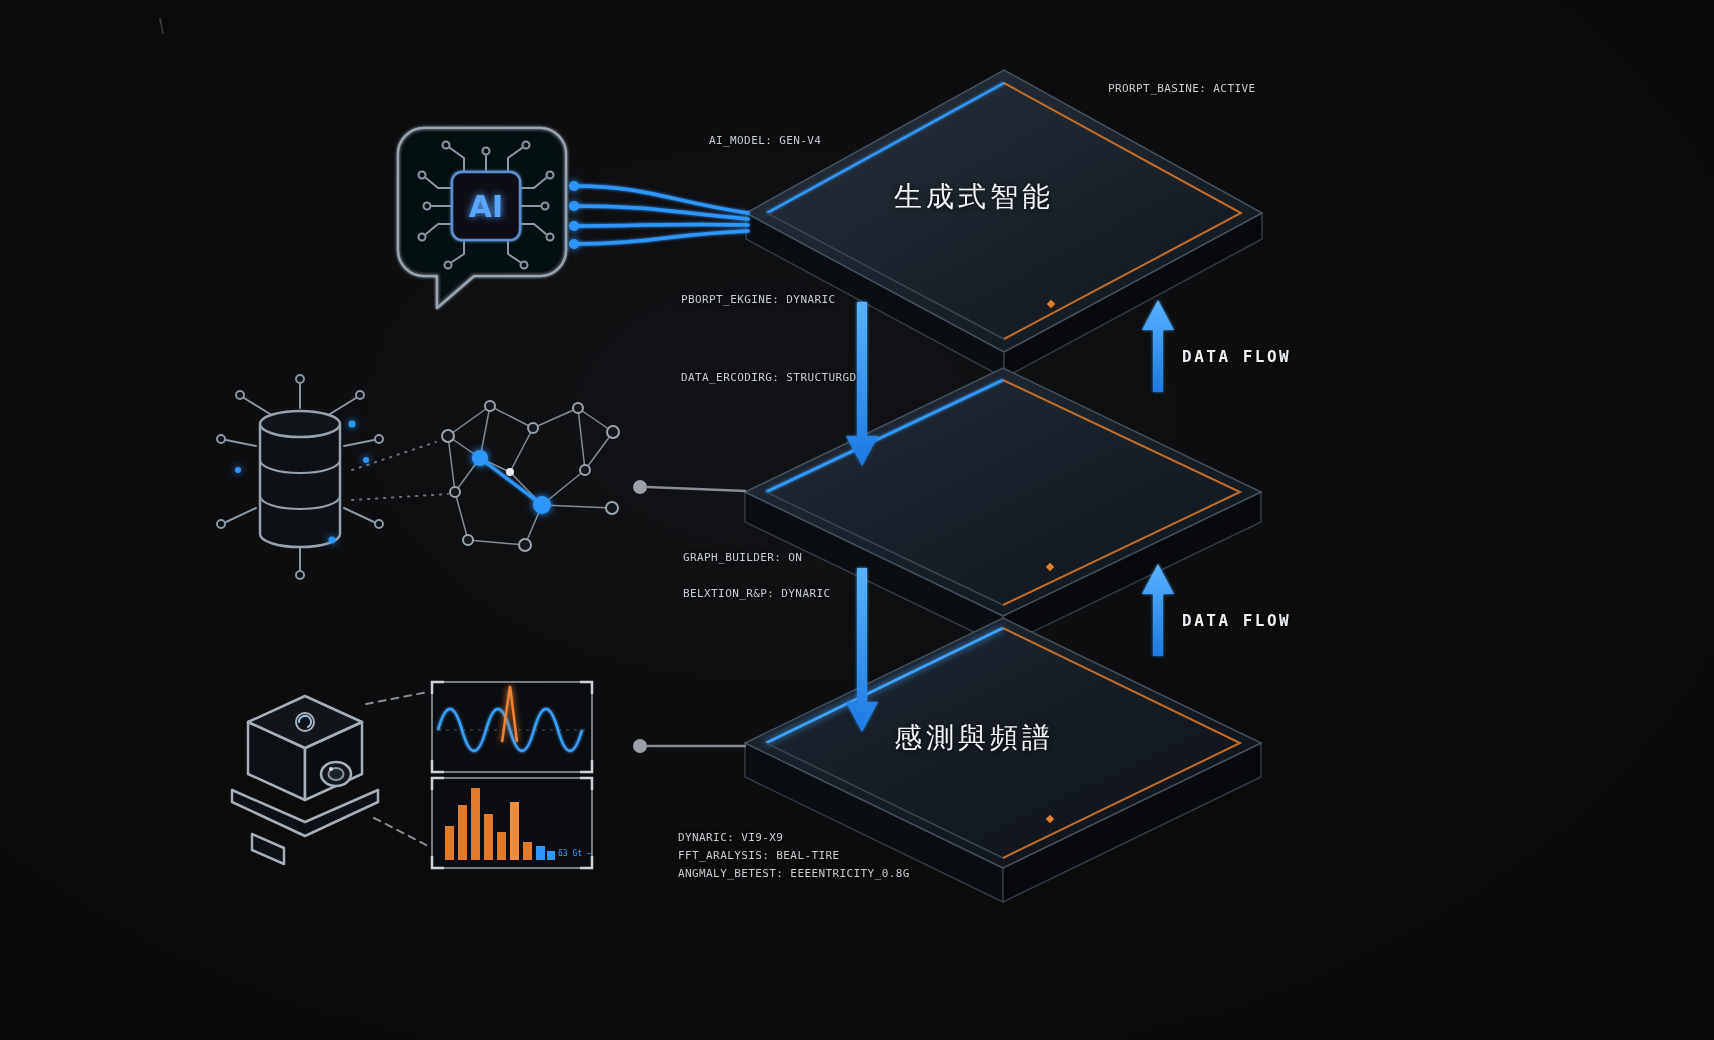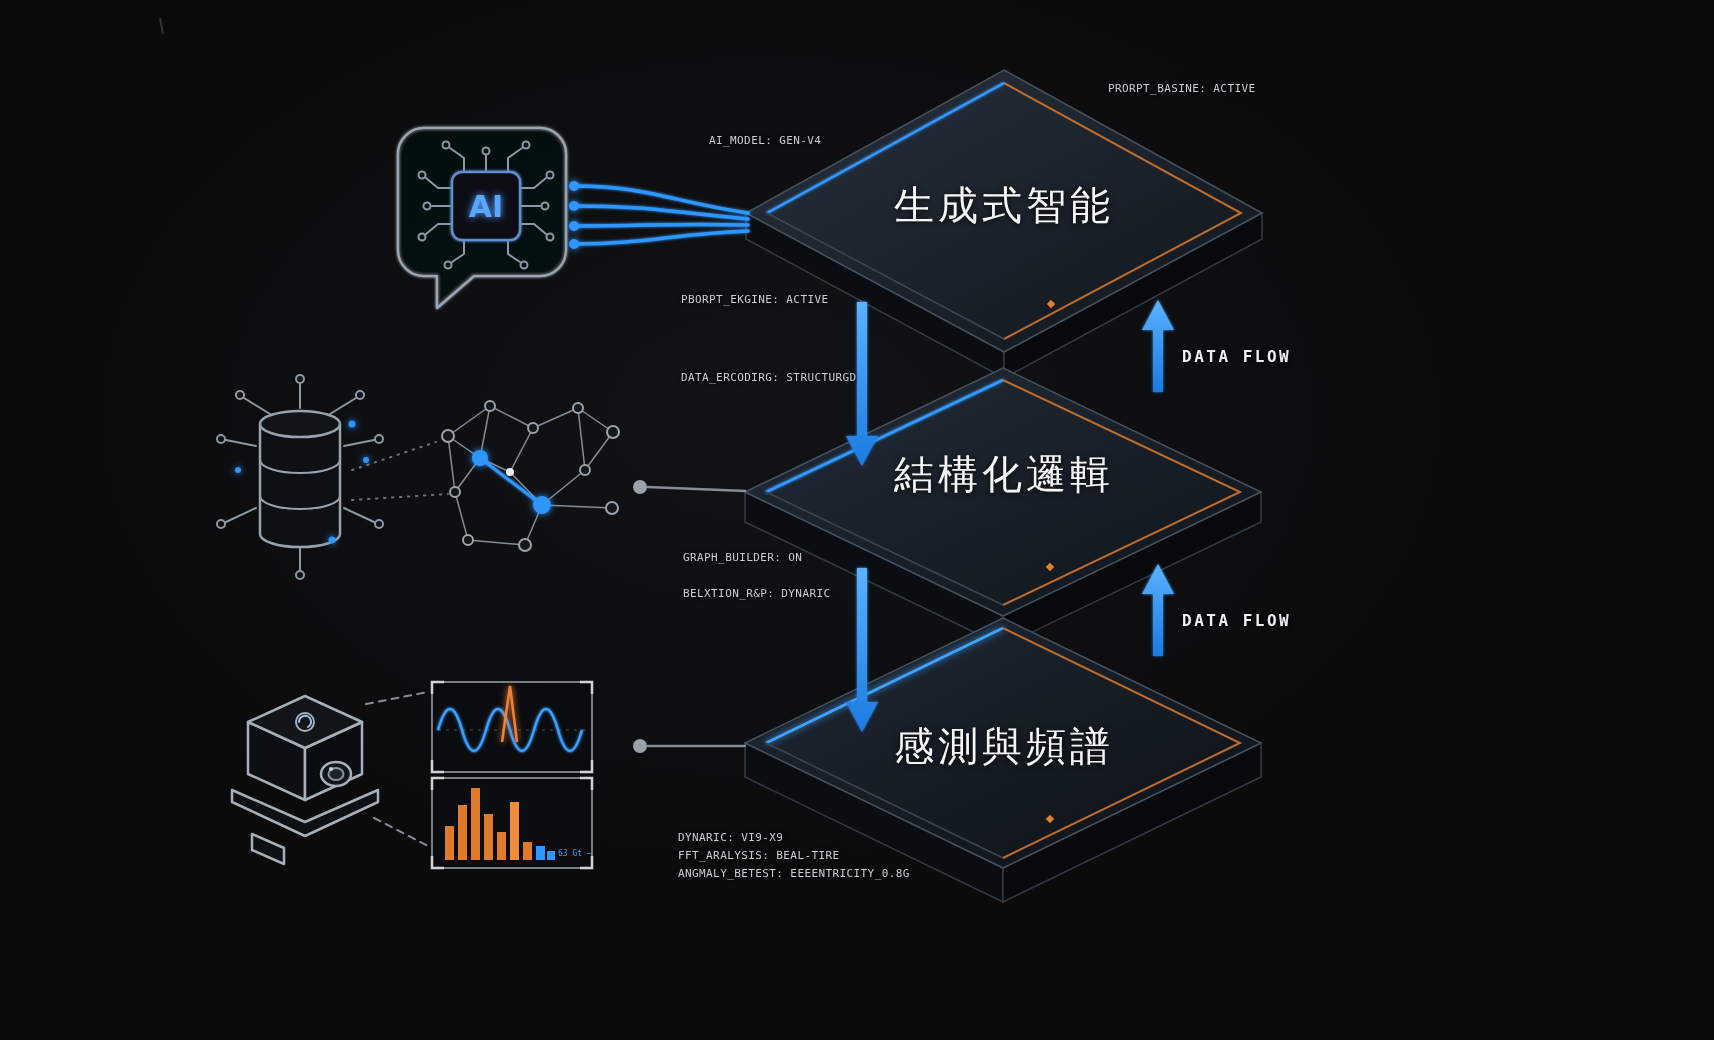--- a/index.html
+++ b/index.html
@@ -23,21 +23,21 @@
   #lbl-sensor{left:678px;top:831px;}
   #lbl-fft{left:678px;top:849px;}
   #lbl-anomaly{left:678px;top:867px;}
   .dataflow{
     position:absolute;font-family:"DejaVu Sans Mono",monospace;font-size:16px;font-weight:bold;
     color:#edf0f3;letter-spacing:2.5px;white-space:nowrap;text-shadow:0 0 5px rgba(0,0,0,.9);
   }
   #df1{left:1182px;top:347px;}
   #df2{left:1182px;top:611px;}
   .cn{
-    position:absolute;font-family:"DejaVu Sans",sans-serif;font-size:40px;font-weight:500;
+    position:absolute;font-family:"DejaVu Sans",sans-serif;font-size:28px;font-weight:500;
     color:#f4f6f8;letter-spacing:4px;white-space:nowrap;text-shadow:0 1px 6px rgba(0,0,0,.8);
   }
   #cn-top{left:894px;top:178px;}
   #cn-mid{left:894px;top:447px;}
   #cn-bot{left:894px;top:719px;}
 </style>
 </head>
 <body>
 
 <div class="canvas">
@@ -305,26 +305,25 @@
     <circle cx="640" cy="487" r="7" fill="#9aa1a8"></circle>
     <line x1="647" y1="487" x2="746" y2="491" stroke="#868d94" stroke-width="2.5"></line>
   </g>
   <g>
     <circle cx="640" cy="746" r="7" fill="#9aa1a8"></circle>
     <line x1="647" y1="746" x2="746" y2="746" stroke="#868d94" stroke-width="2.5"></line>
   </g>
 </svg>
 
 <div class="cn" id="cn-top">生成式智能</div>
-<div class="cn" id="cn-mid">結構化邏輯</div>
 <div class="cn" id="cn-bot">感測與頻譜</div>
 
 <div class="lbl" id="lbl-ai-model">AI_MODEL: GEN-V4</div>
 <div class="lbl" id="lbl-prompt-basine">PRORPT_BASINE: ACTIVE</div>
-<div class="lbl" id="lbl-prompt-engine">PBORPT_EKGINE: ACTIVE</div>
+<div class="lbl" id="lbl-prompt-engine">PBORPT_EKGINE: DYNARIC</div>
 <div class="lbl" id="lbl-data-encoding">DATA_ERCODIRG: STRUCTURGD</div>
 <div class="lbl" id="lbl-graph-builder">GRAPH_BUILDER: ON</div>
 <div class="lbl" id="lbl-relation-map">BELXTION_R&amp;P: DYNARIC</div>
 <div class="lbl" id="lbl-sensor">DYNARIC: VI9-X9</div>
 <div class="lbl" id="lbl-fft">FFT_ARALYSIS: BEAL-TIRE</div>
 <div class="lbl" id="lbl-anomaly">ANGMALY_BETEST: EEEENTRICITY_0.8G</div>
 
 <div class="dataflow" id="df1">DATA FLOW</div>
 <div class="dataflow" id="df2">DATA FLOW</div>
 

